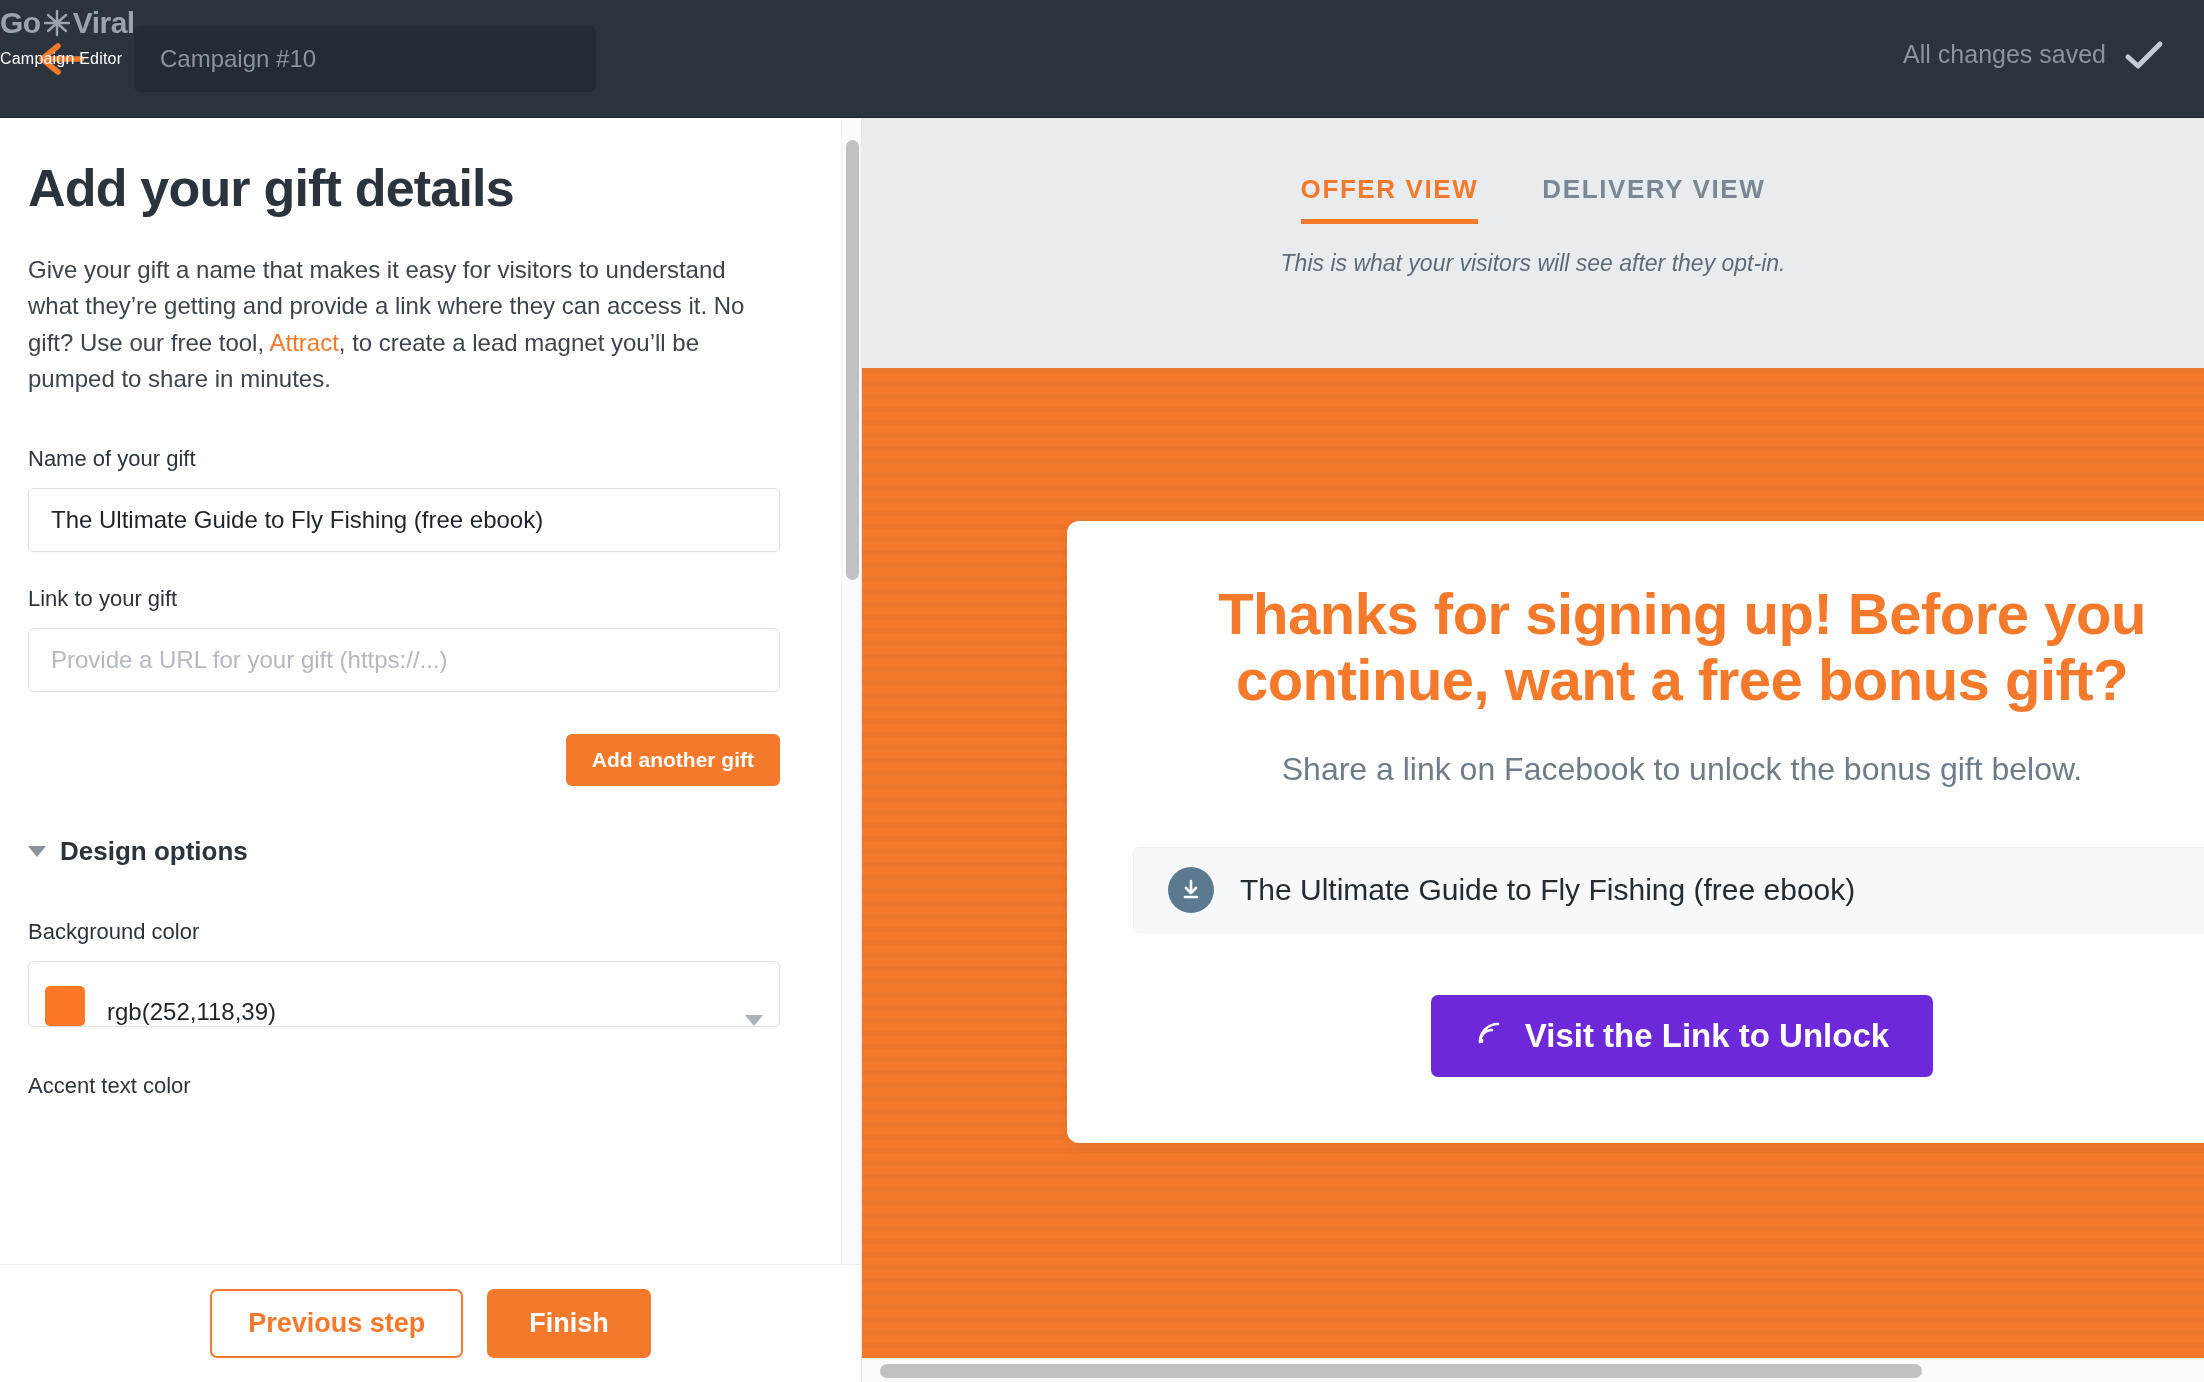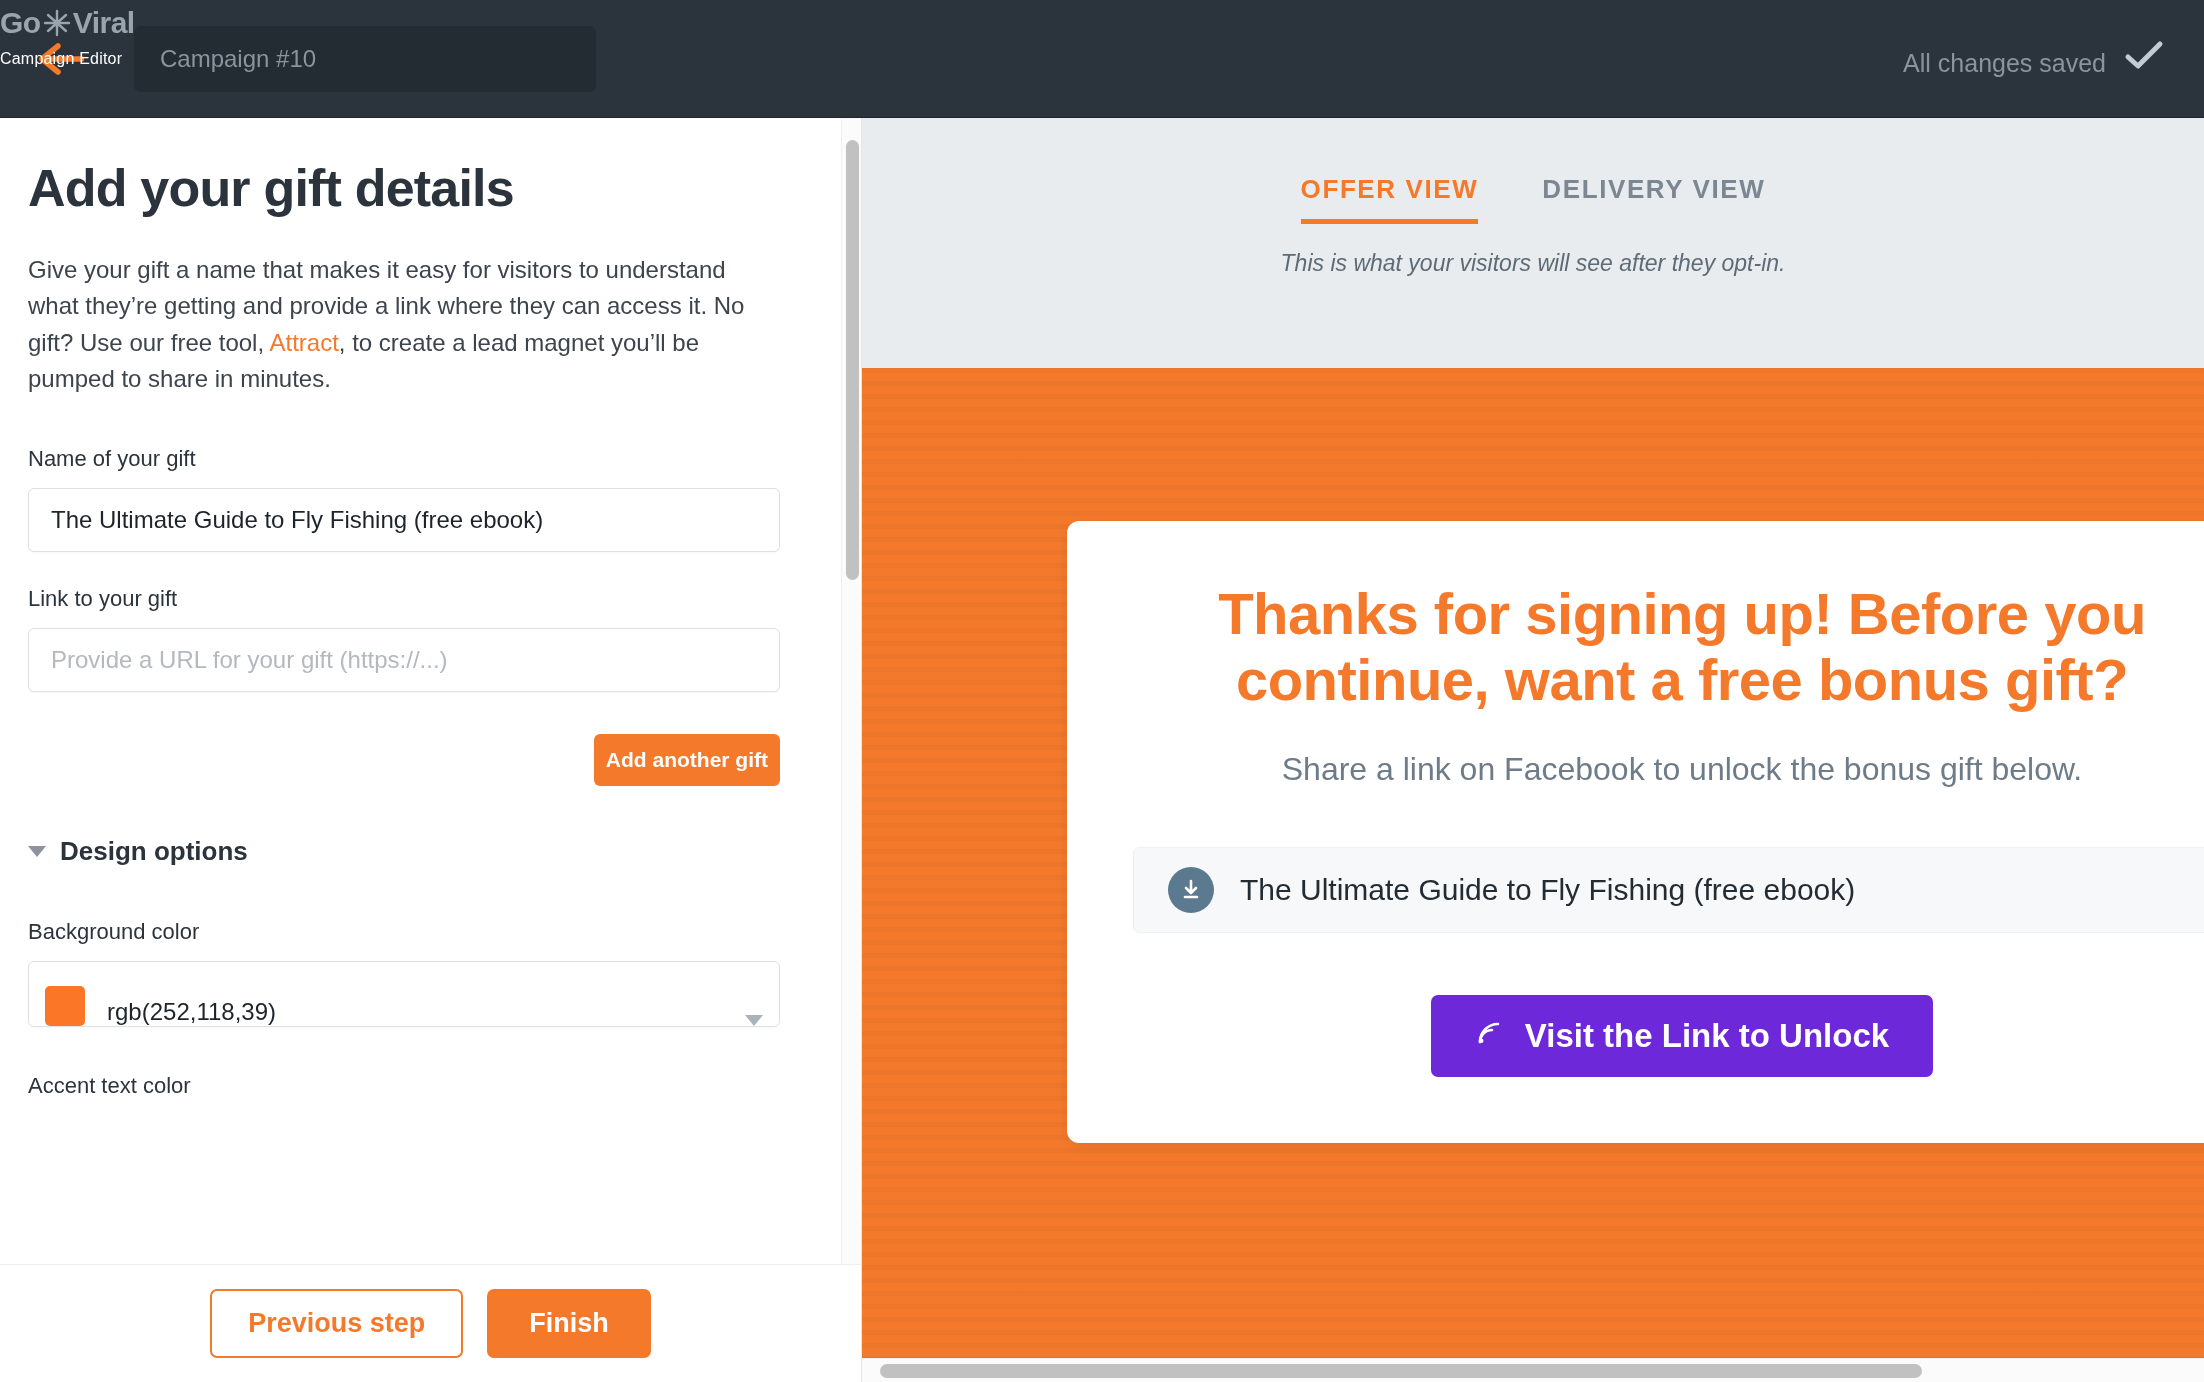--- a/index.html
+++ b/index.html
@@ -55,21 +55,21 @@
   }
   .brand-star { margin: 0 1px; display: inline-flex; align-items: center; }
   .brand-subtitle {
     margin-top: 12px;
     font-size: 16px; font-weight: normal; color: #ffffff;
     letter-spacing: 0.2px;
   }
 
   .saved-status {
     margin-left: auto;
-    display: flex; align-items: flex-end; gap: 18px;
+    display: flex; align-items: flex-start; gap: 18px;
     color: #8b949d; font-size: 25px;
     padding-right: 6px;
   }
 
   
   .main { flex: 1; display: flex; min-height: 0; position: relative; }
 
   
   .left-panel {
     width: 862px; min-width: 862px;
@@ -145,21 +145,21 @@
     width: 752px;
     display: flex; justify-content: flex-end;
     margin-top: 8px; margin-bottom: 50px;
   }
   .btn-orange-solid {
     background: #f4792b;
     border: none; border-radius: 6px;
     color: #fff;
     font-family: "Liberation Sans", sans-serif;
     font-size: 21px; font-weight: bold;
-    padding: 14px 12px;
+    padding: 14px 26px;
     cursor: pointer;
   }
 
   .design-options-header {
     display: flex; align-items: center; gap: 14px;
     font-size: 26px; font-weight: bold; color: #2b333c;
     margin-bottom: 52px;
     cursor: pointer;
   }
   .caret-down {

